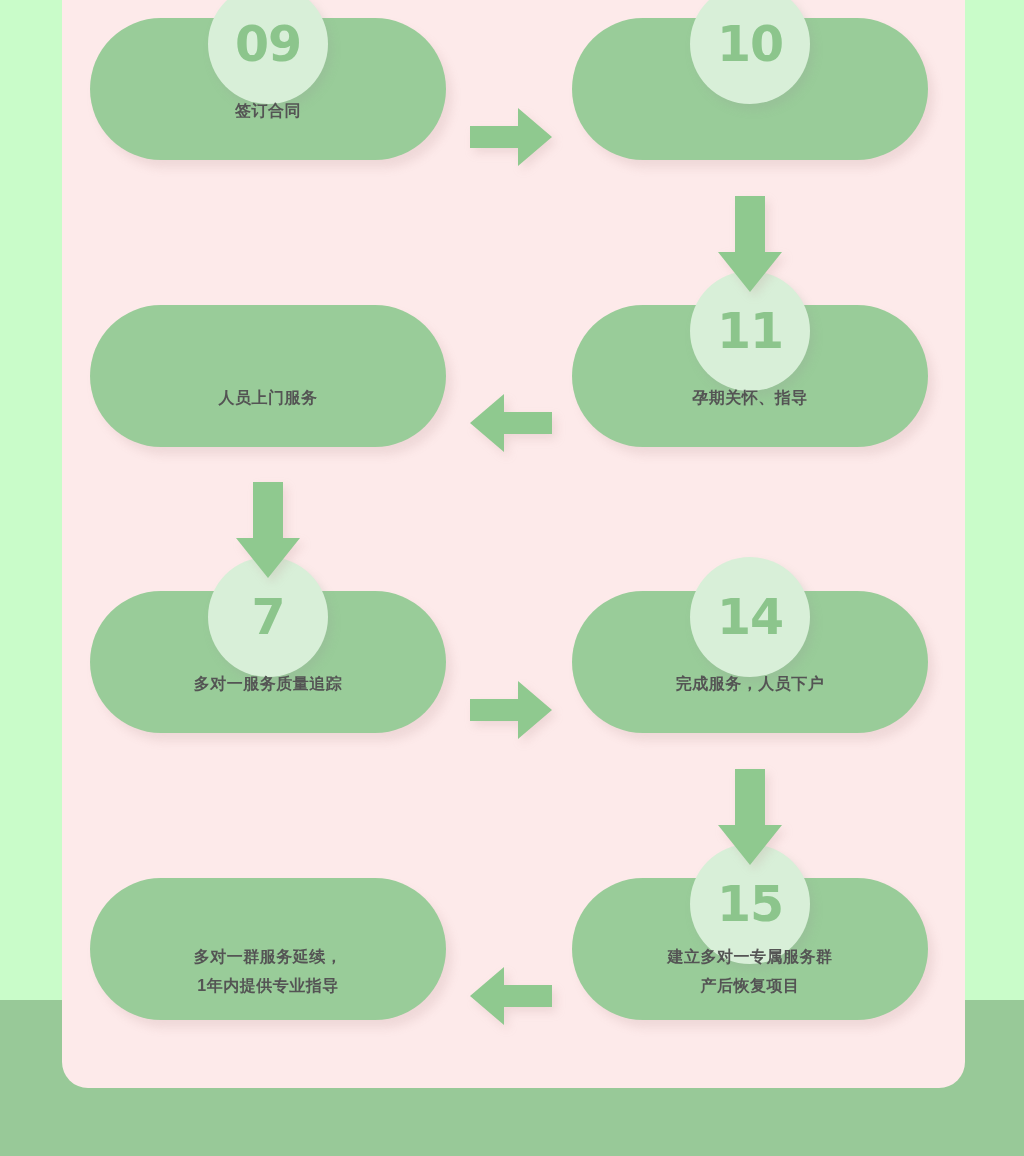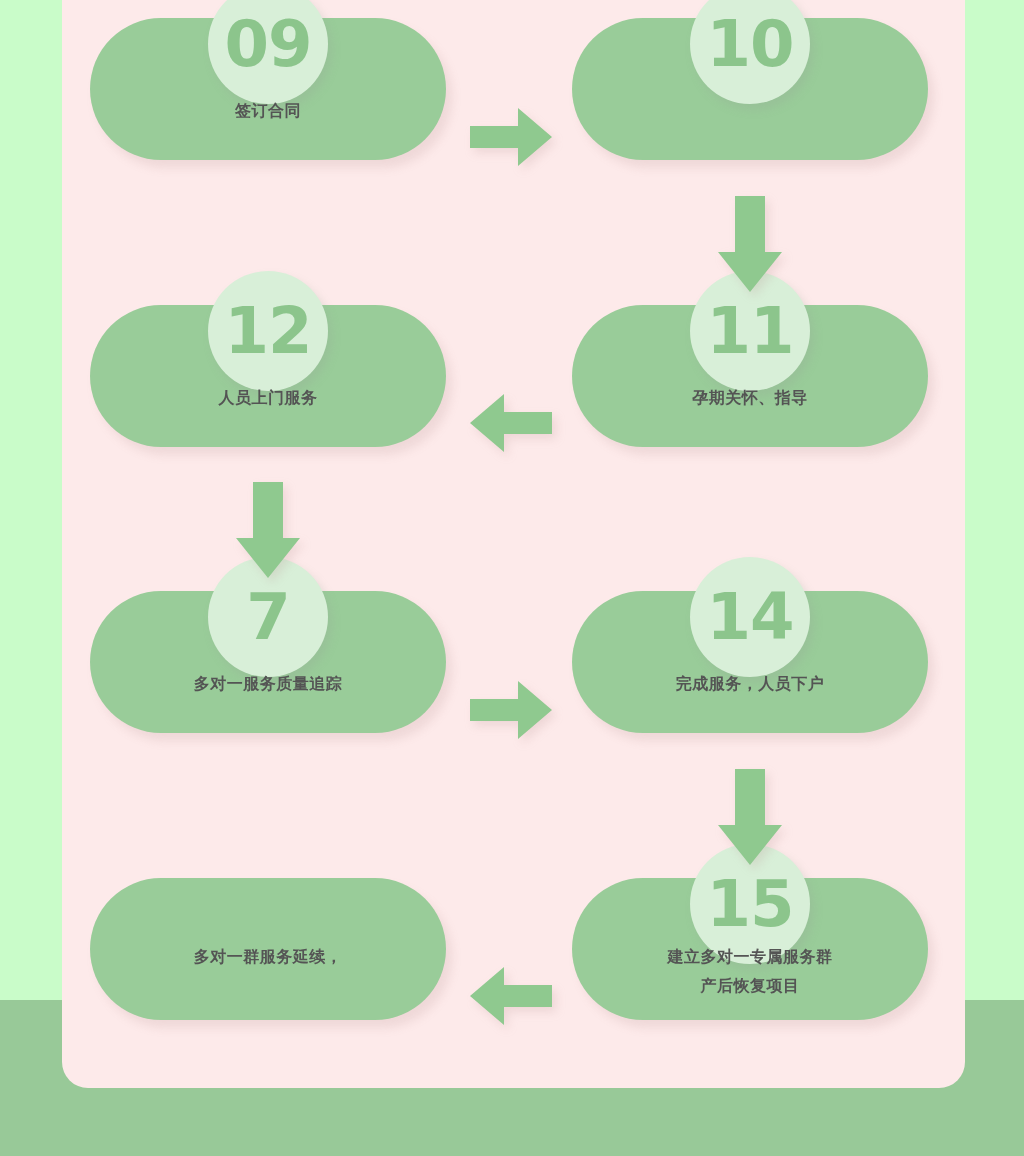--- a/index.html
+++ b/index.html
@@ -67,21 +67,21 @@
     width: 120px;
     height: 120px;
     border-radius: 60px;
     background: #d8efd8;
     box-shadow: 4px 6px 9px rgba(150,170,150,0.28);
     display: flex;
     align-items: center;
     justify-content: center;
   }
   .node .badge-num {
-    font-size: 64px;
+    font-size: 49px;
     font-weight: bold;
     color: #8cc58c;
     letter-spacing: -1px;
     line-height: 1;
     font-family: "DejaVu Sans", "Liberation Sans", sans-serif;
   }
   .node .label {
     position: absolute;
     left: 0;
     top: 96px;
@@ -153,23 +153,20 @@
     <div class="badge">
       <span class="badge-num">11</span>
     </div>
     <div class="label">
       <div>孕期关怀、指导</div>
     </div>
   </div>
 
   <div class="node" id="node-12">
     <div class="pill"></div>
-    <div class="badge">
-      <span class="badge-num">12</span>
-    </div>
     <div class="label">
       <div>人员上门服务</div>
     </div>
   </div>
 
   <div class="node" id="node-13">
     <div class="pill"></div>
     <div class="badge">
       <span class="badge-num">7</span>
     </div>
@@ -196,20 +193,21 @@
     <div class="label">
       <div>建立多对一专属服务群</div>
       <div>产后恢复项目</div>
     </div>
   </div>
 
   <div class="node two-line" id="node-16">
     <div class="pill"></div>
     <div class="label">
       <div>多对一群服务延续，</div>
+      <div>1年内提供专业指导</div>
     </div>
   </div>
 
   <div class="arrow" id="arrow-09-10">
     <svg width="82" height="58" viewBox="0 0 82 58">
       <polygon points="0,18 48,18 48,0 82,29 48,58 48,40 0,40" fill="#8fc98f"></polygon>
     </svg>
   </div>
 
   <div class="arrow" id="arrow-10-11">

